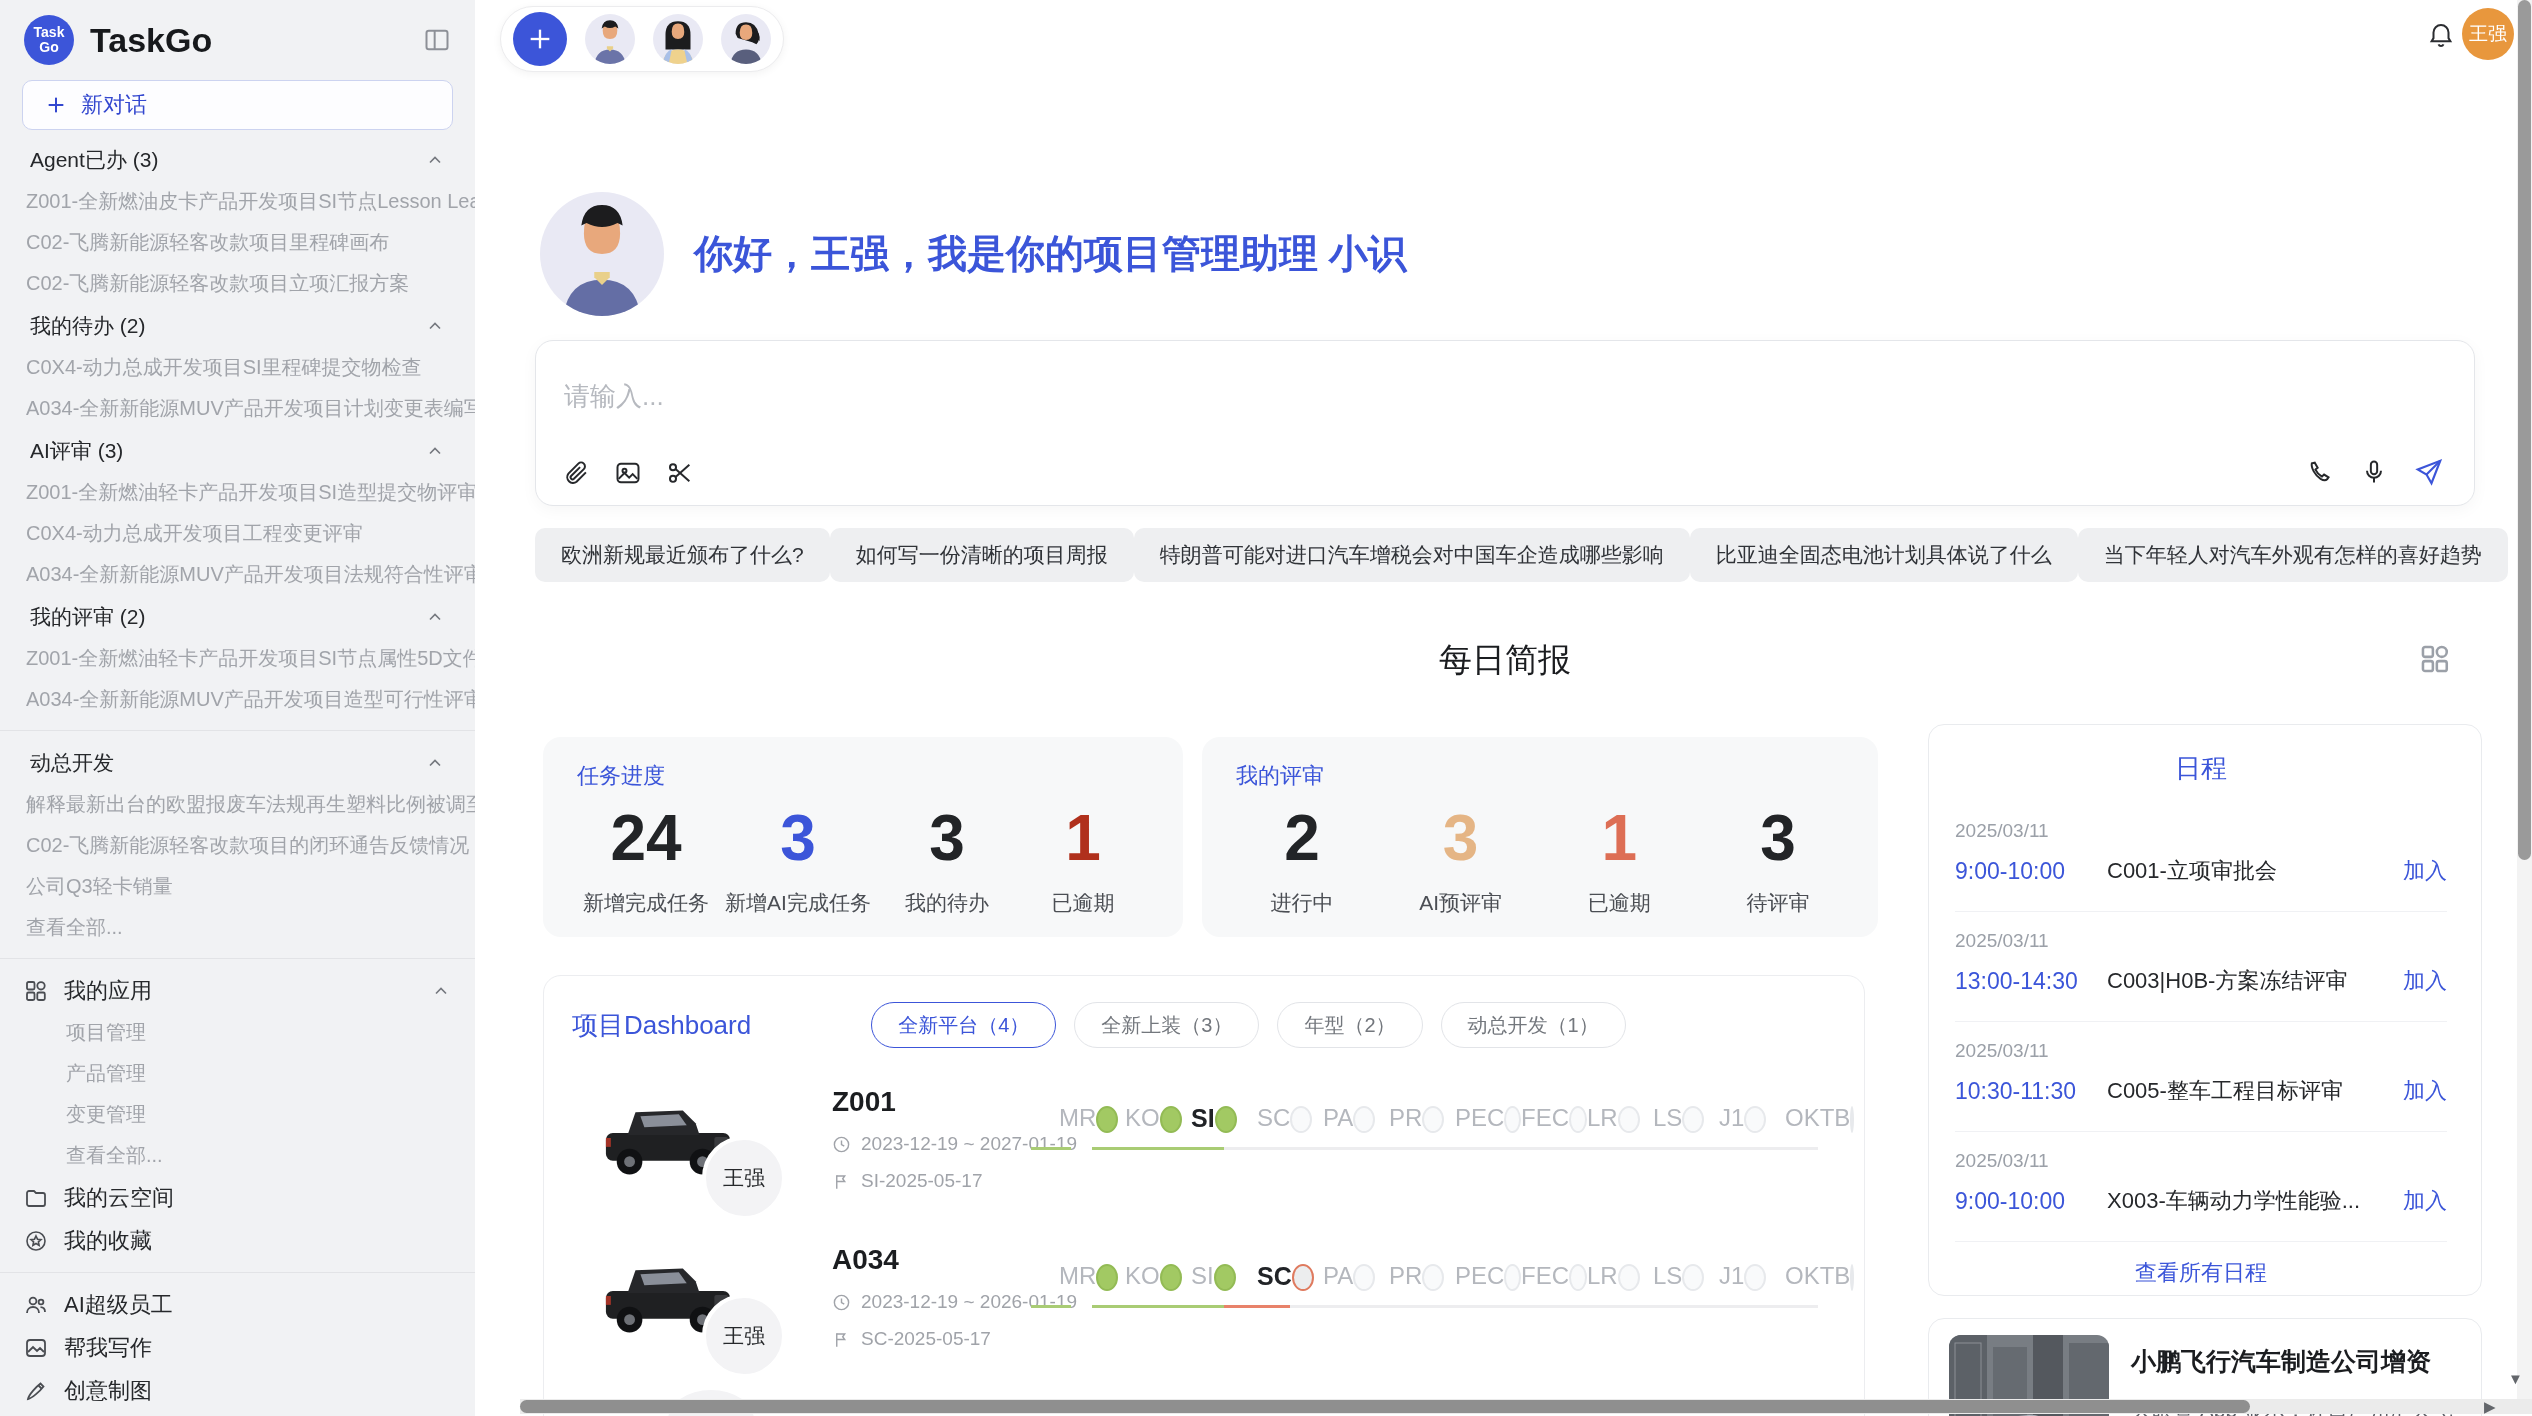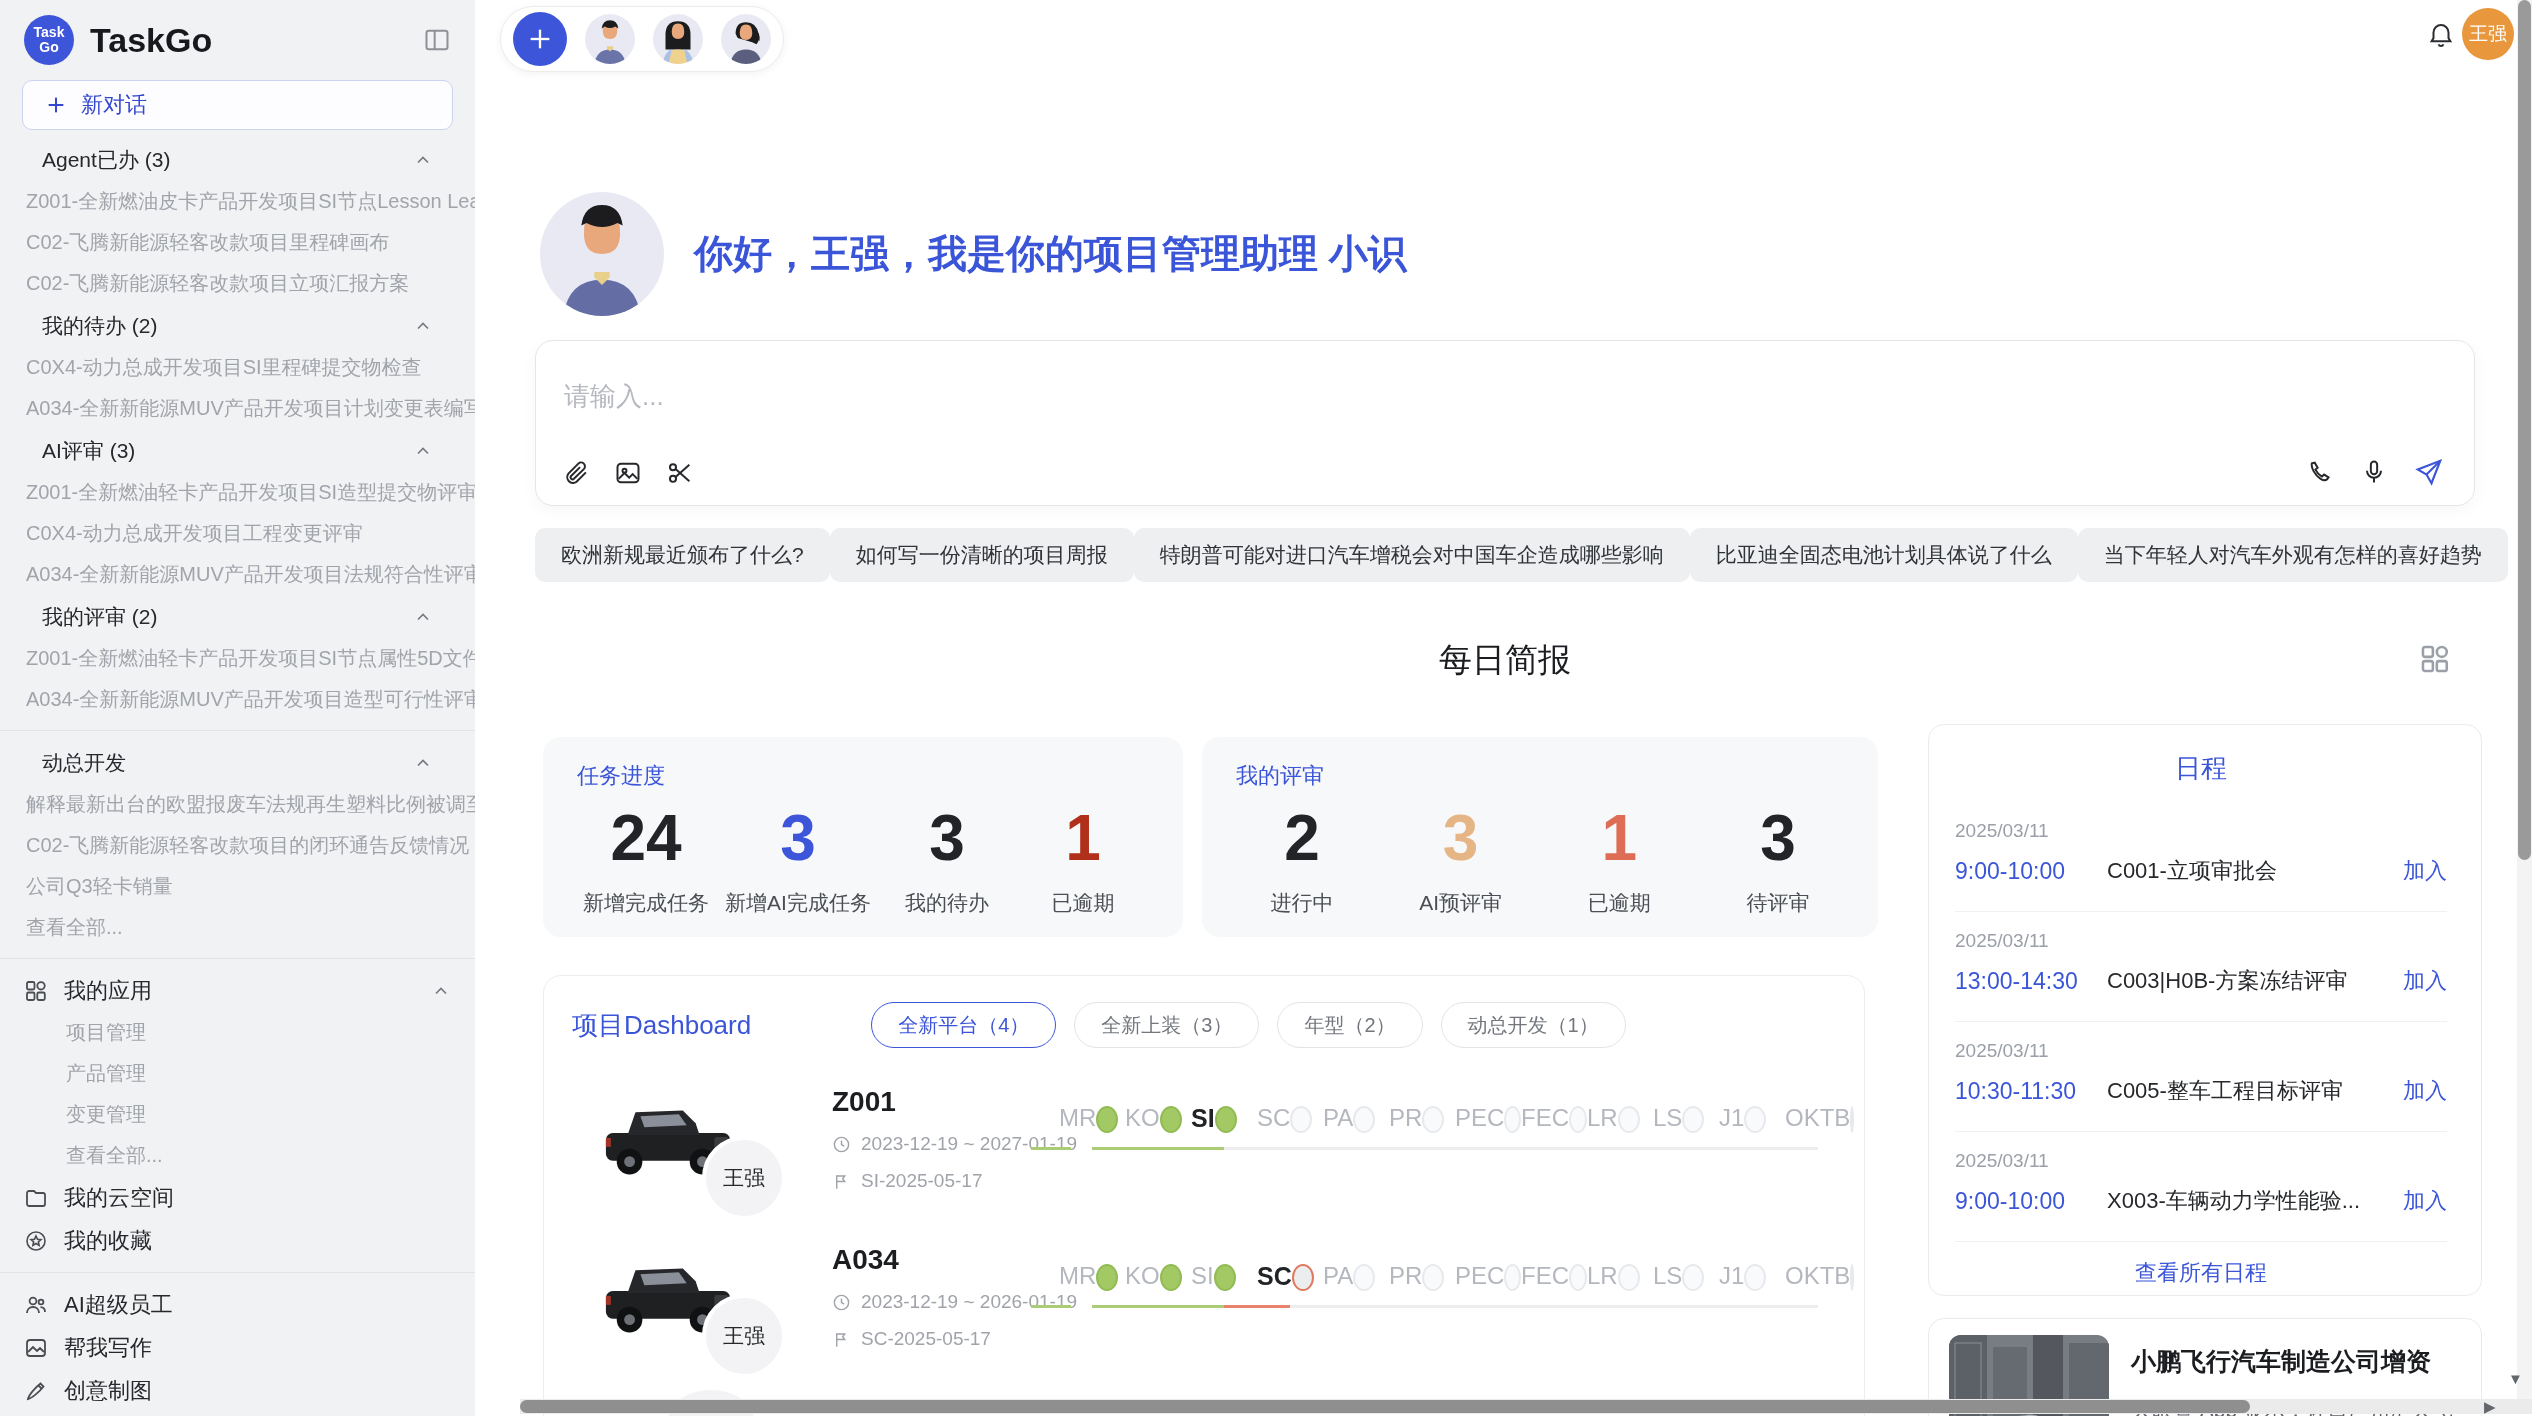--- a/index.html
+++ b/index.html
@@ -7,21 +7,21 @@
 body{font-family:"Liberation Sans","DejaVu Sans",sans-serif;background:#fff;position:relative;overflow:hidden;color:#26282b}
 svg{display:block}
 
 
 .sidebar{position:absolute;left:0;top:0;width:475px;height:1416px;background:#f1f2f4;z-index:2;padding-top:12px}
 .sb-head{display:flex;align-items:center;padding:0 24px;height:56px}
 .logo{width:50px;height:50px;border-radius:50%;background:#3c55d9;color:#fff;display:flex;flex-direction:column;align-items:center;justify-content:center;font-size:14px;line-height:15px;font-weight:700;flex:0 0 auto}
 .sb-title{font-size:34px;font-weight:700;margin-left:16px;color:#17191c}
 .collapse{margin-left:auto;color:#8d9097;cursor:pointer}
 .newchat{margin:12px 22px 8px;height:50px;border:1px solid #ccd3f0;border-radius:10px;background:#fdfdff;display:flex;align-items:center;padding:0 22px;color:#3347cf;font-size:22px;gap:14px;cursor:pointer}
-.sb-sec-head{display:flex;align-items:center;height:43px;padding:0 42px;font-size:21px;color:#26282b;font-weight:500}
+.sb-sec-head{display:flex;align-items:center;height:43px;padding:0 30px;font-size:21px;color:#26282b;font-weight:500}
 .sb-sec-head .chev{margin-left:auto;color:#75787e}
 .s-item{height:41px;line-height:41px;padding:0 8px 0 26px;font-size:20px;color:#a1a4aa;white-space:nowrap;overflow:hidden;cursor:pointer}
 .sb-div{height:1px;background:#e2e3e6;margin:10px 0}
 .app-row{display:flex;align-items:center;height:43px;padding:0 24px;font-size:22px;color:#26282b;gap:16px;cursor:pointer}
 .app-row .aicon{color:#4a4d52}
 .app-sub{height:41px;line-height:41px;padding-left:66px;font-size:20px;color:#a1a4aa;cursor:pointer}
 
 
 .pill{position:absolute;left:500px;top:6px;height:66px;background:#fff;border:1px solid #ececee;border-radius:40px;display:flex;align-items:center;gap:18px;padding:0 12px;box-shadow:0 2px 8px rgba(0,0,0,.05);z-index:3}
 .plusbtn{width:54px;height:54px;border-radius:50%;background:#3c55d9;display:flex;align-items:center;justify-content:center;color:#fff;cursor:pointer}

